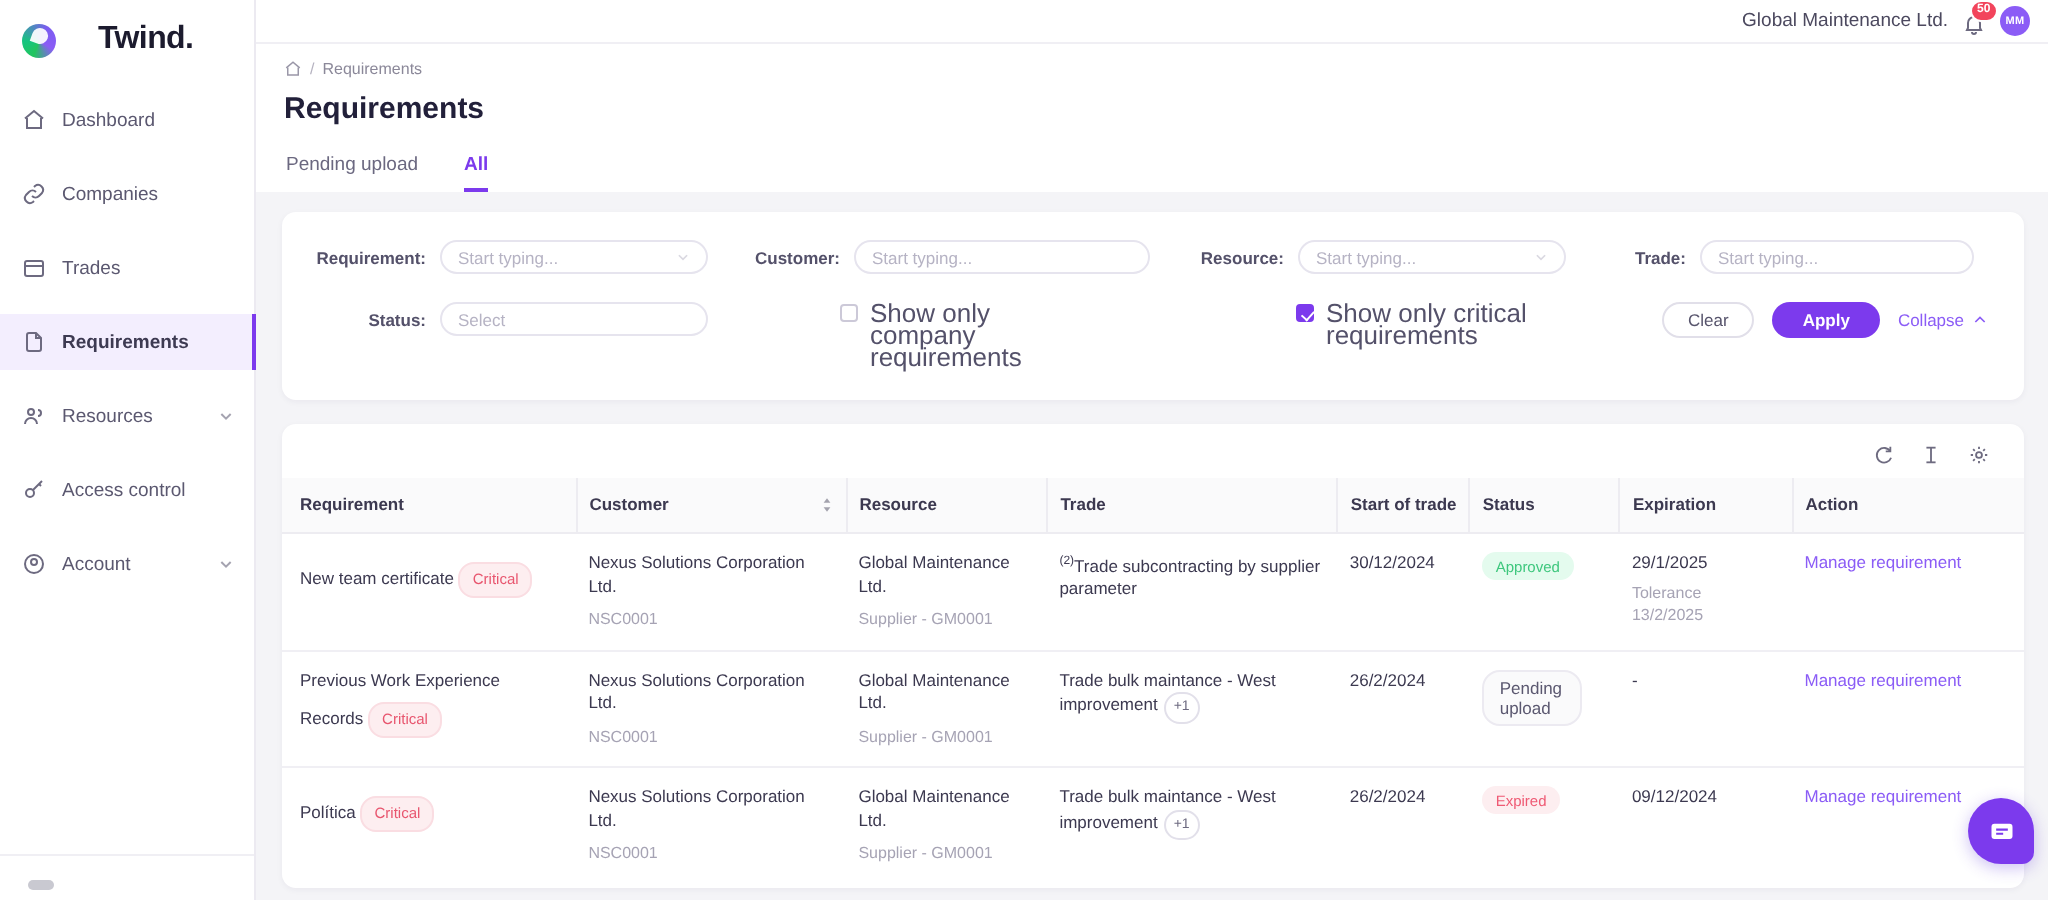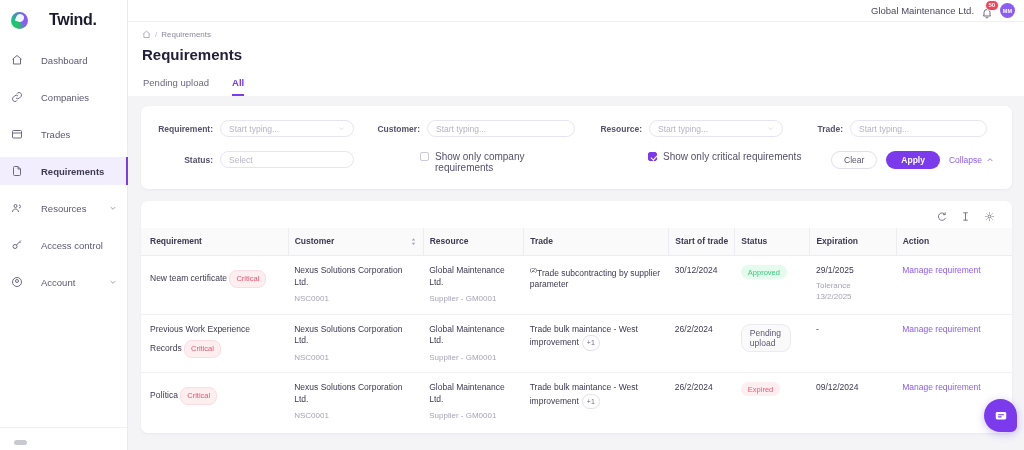--- a/index.html
+++ b/index.html
@@ -32,21 +32,21 @@
     content: ""; position: absolute; left: 5px; top: 2.5px;
     width: 8px; height: 8px; border-radius: 50% 50% 50% 0;
     background: #ffffff; opacity: .92;
     transform: rotate(20deg);
   }
   .logo-text {
     font-size: 16px; font-weight: bold; color: #1c1b2e; letter-spacing: -.3px;
   }
   .nav { margin-top: 16px; }
   .nav-item {
-    display: flex; align-items: center; gap: 18px;
+    display: flex; align-items: center; gap: 8px;
     height: 28px; padding: 0 10px 0 11px;
     font-size: 9.5px; color: #5b5870; cursor: pointer;
     position: relative; margin-bottom: 9px;
   }
   .nav-item.active { background: #f3eefe; color: #3d3a52; font-weight: 600; }
   .nav-item.active::after {
     content: ""; position: absolute; right: -1px; top: 0; bottom: 0;
     width: 2.5px; background: #7c3aed;
   }
   .nav-ico { width: 12px; height: 12px; flex: 0 0 12px; display: block; color: #6d6a80; }
@@ -123,21 +123,21 @@
   .cbox {
     width: 9px; height: 9px; border: 1px solid #ccc9d8; border-radius: 2px;
     background: #fff; flex: 0 0 9px; margin-top: 1px;
   }
   .cbox.checked { background: #7c3aed; border-color: #7c3aed; position: relative; }
   .cbox.checked::after {
     content: ""; position: absolute; left: 2.5px; top: .5px;
     width: 2.5px; height: 5px; border: solid #fff;
     border-width: 0 1.4px 1.4px 0; transform: rotate(42deg);
   }
-  .ctext { font-size: 10px; color: #54516a; line-height: 11px; }
+  .ctext { font-size: 13px; color: #54516a; line-height: 11px; }
 
   .btn {
     height: 18px; border-radius: 10px; font-size: 8.5px;
     display: flex; align-items: center; justify-content: center;
     cursor: pointer; padding: 0 12px;
   }
   .btn-clear { border: 1px solid #e1dfe9; color: #57546c; background: #fff; }
   .btn-apply { background: #7c3aed; color: #fff; font-weight: 600; padding: 0 15px; }
   .collapse {
     font-size: 8.5px; color: #8b5cf6; display: flex; align-items: center; gap: 4px; cursor: pointer;

